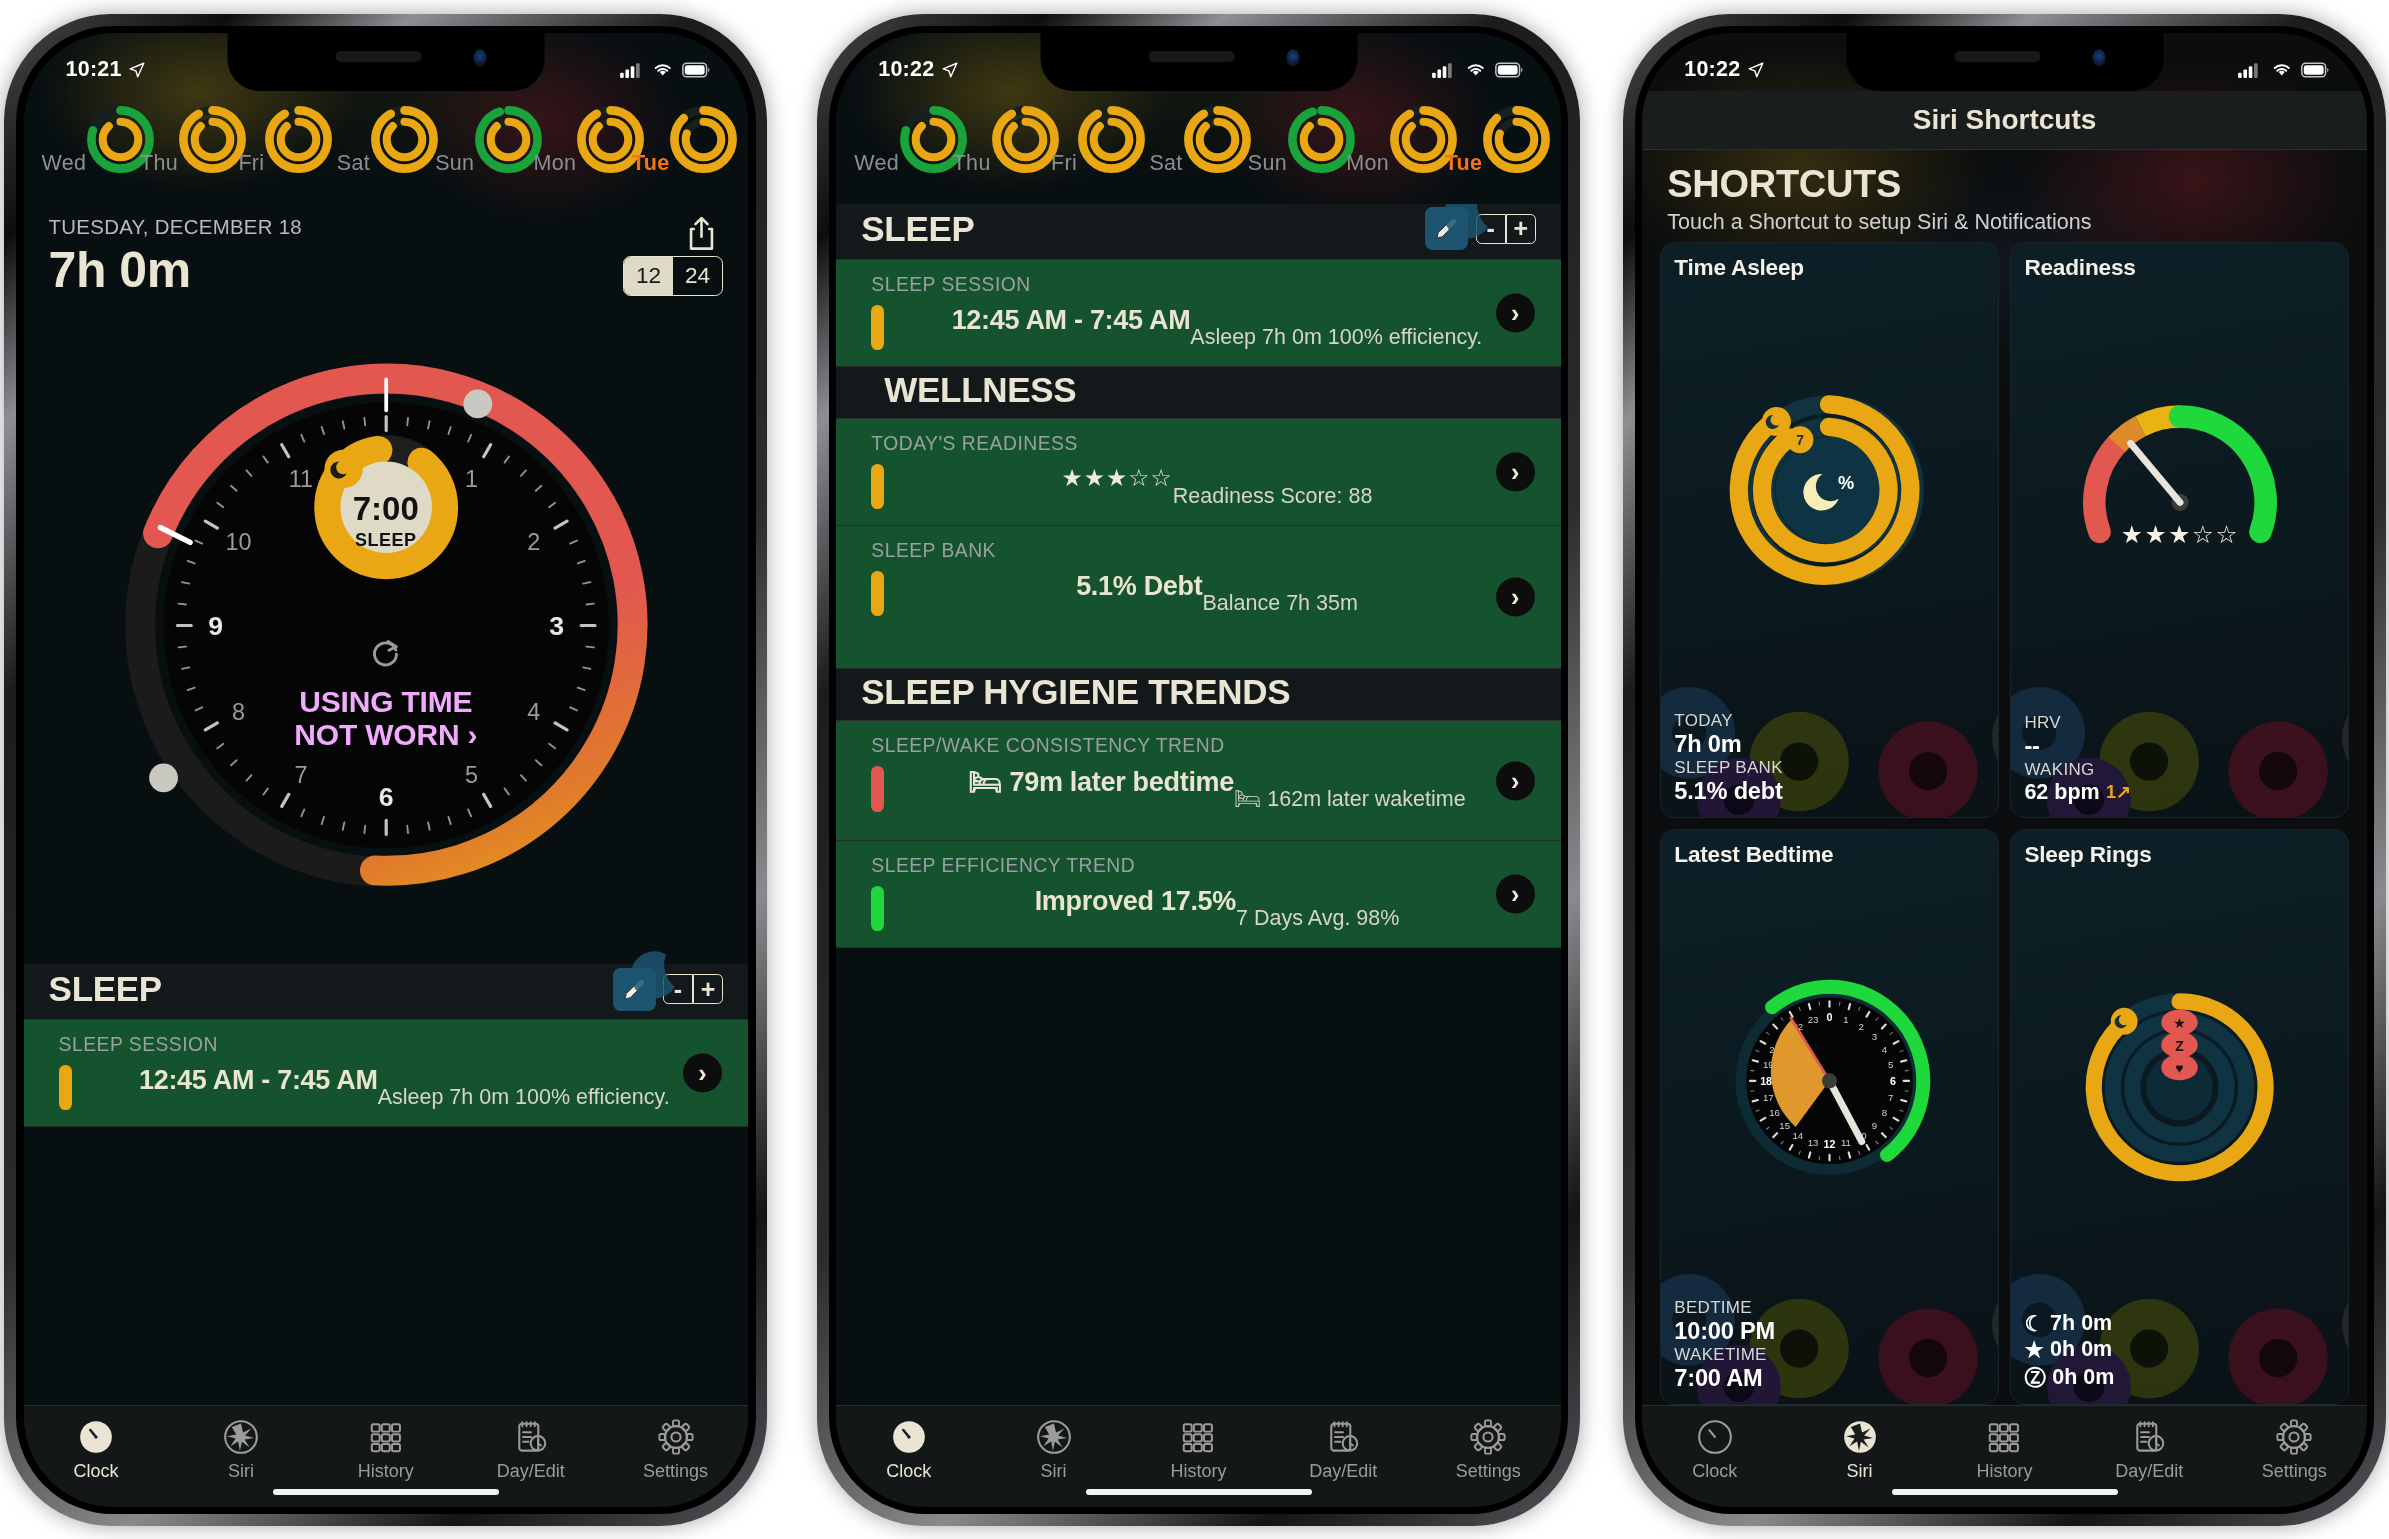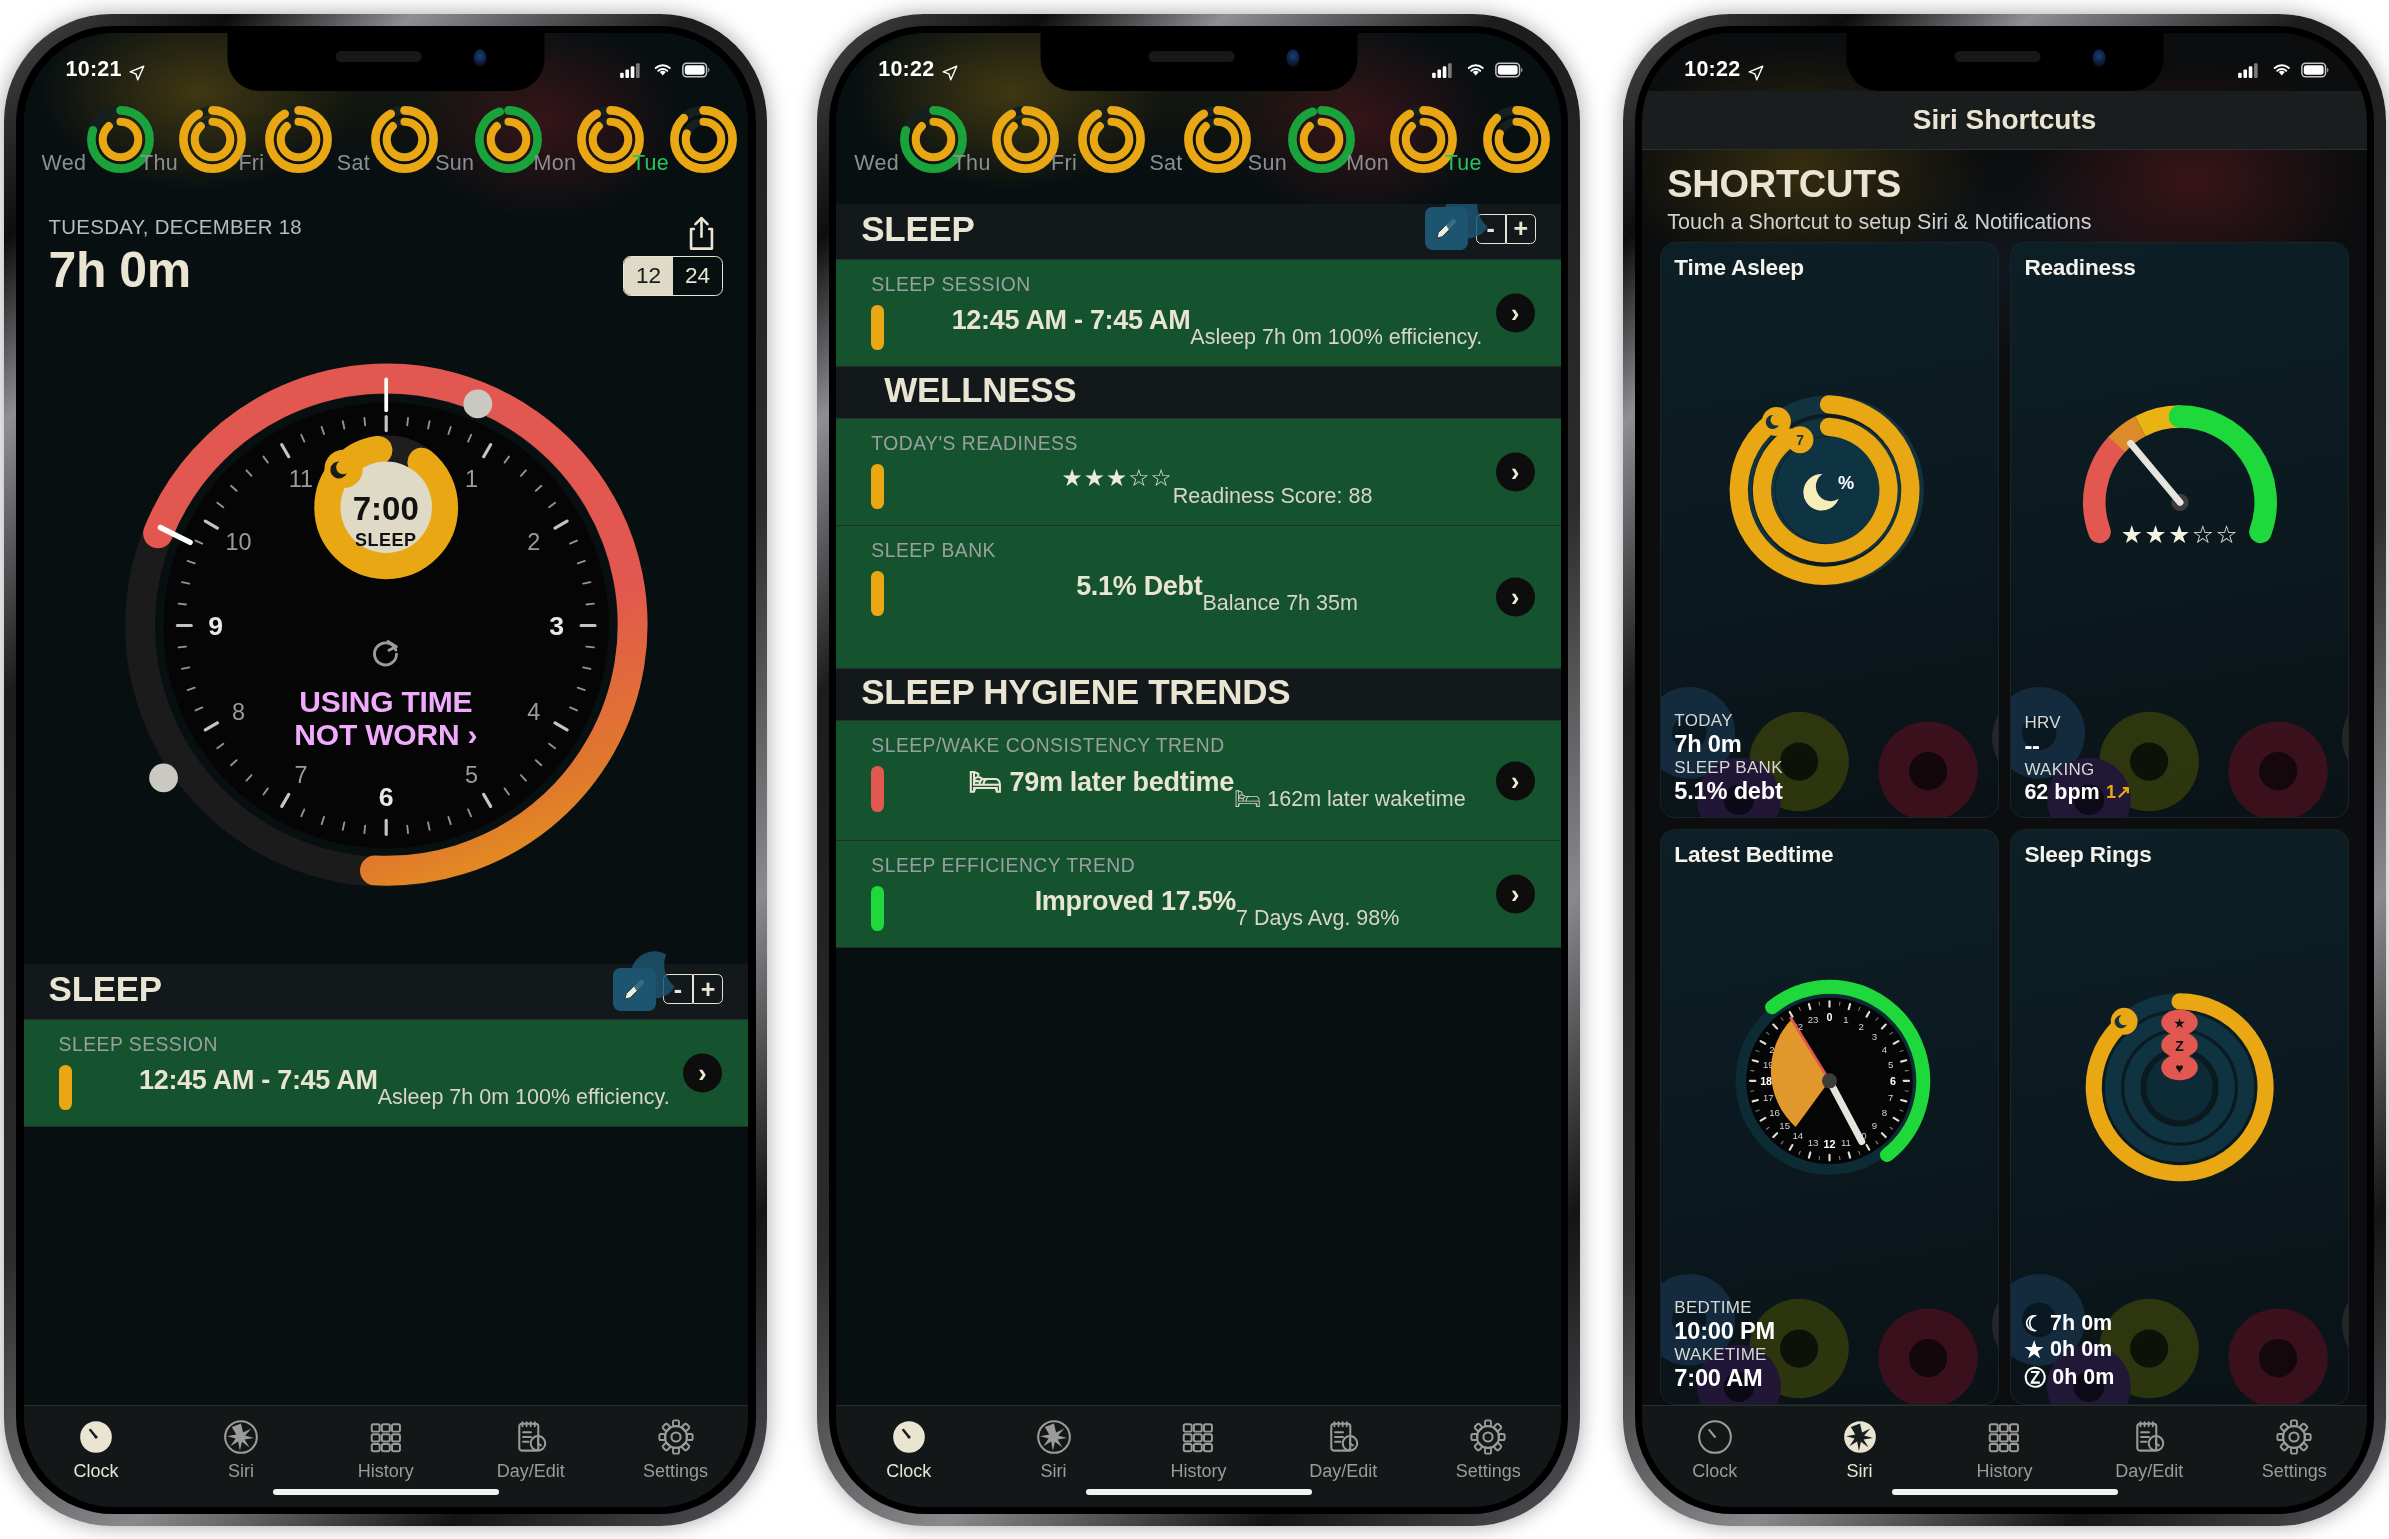--- a/index.html
+++ b/index.html
@@ -56,21 +56,21 @@
   }
 
   
   .statusbar {
     position: absolute; top: 0; left: 0; right: 0; height: 58px;
     display: flex; align-items: center; justify-content: space-between;
     padding: 15px 38px 0 42px; z-index: 45;
     color: #fff; font-size: 21.5px; font-weight: 600;
     letter-spacing: 0.2px;
   }
-  .sb-left { display: flex; align-items: flex-end; gap: 6.4px; }
+  .sb-left { display: flex; align-items: center; gap: 6.4px; }
   .sb-right { display: flex; align-items: center; gap: 8.6px; }
   .sb-icon { display: block; }
 
   
   .bg-dark { position: absolute; inset: 0; background: #080f11; }
   .bg-glow2 {
     position: absolute; inset: 0;
     background:
       radial-gradient(ellipse 226px 140px at 24% 4%, rgba(190,150,20,.30), transparent 70%),
       radial-gradient(ellipse 193px 140px at 72% 6%, rgba(150,30,40,.32), transparent 70%),
@@ -78,21 +78,21 @@
   }
 
   
   .weekstrip {
     position: absolute; top: 58px; left: 0; right: 0; height: 113px;
     display: flex; align-items: flex-start; justify-content: space-between;
     padding: 6.4px 18px 0 18px; z-index: 20;
   }
   .daycol { display: flex; flex-direction: row; align-items: flex-end; width: 98px; }
   .daylbl { font-size: 21.5px; color: #8b8f90; font-weight: 500; letter-spacing: 0.3px; }
-  .daylbl.active { color: #22c55e; font-weight: 400; }
+  .daylbl.active { color: #f97316; font-weight: 700; }
   .dayring { margin-top: 7.5px; }
 
   
   .sect-head {
     display: flex; align-items: center; justify-content: space-between;
     padding: 3.2px 25px 8.6px 25px;
     background: #13191b;
     border-bottom: 1.1px solid #2a3032;
   }
   .sect-title {

